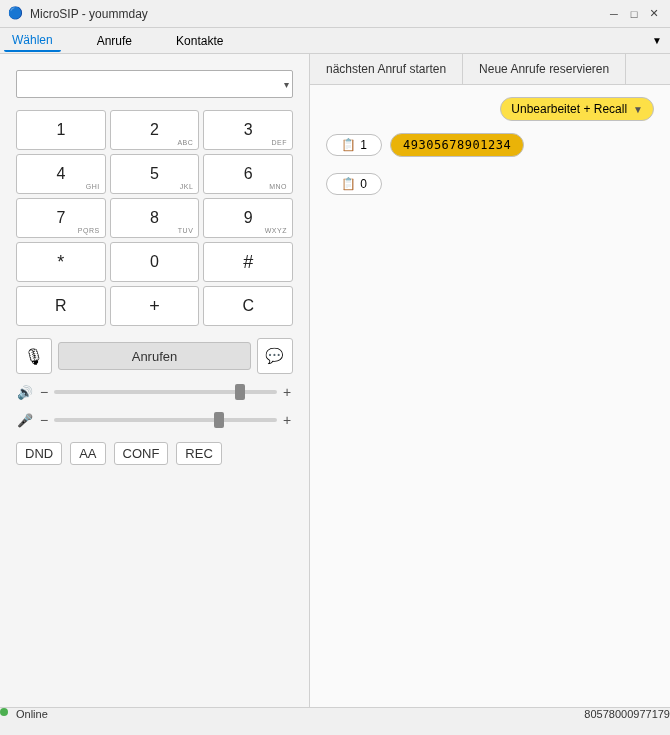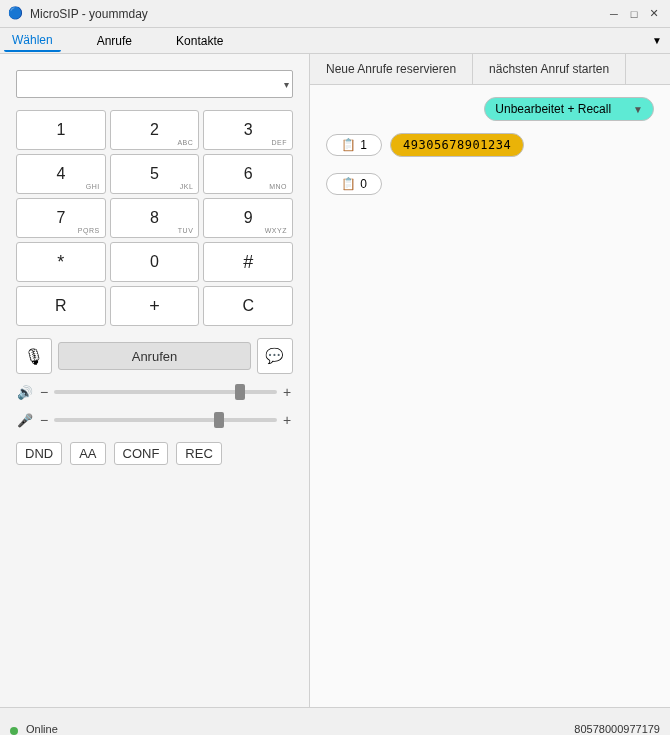--- a/index.html
+++ b/index.html
@@ -282,24 +282,24 @@
     .dropdown-row {
       display: flex;
       justify-content: flex-end;
     }
     .status-dropdown {
       display: flex;
       align-items: center;
       border: 1px solid #c0c0c0;
       border-radius: 14px;
       padding: 4px 10px;
-      background: #5eead4;
-      cursor: pointer;
-      font-size: 12px;
-      gap: 22px;
+      background: #fde047;
+      cursor: pointer;
+      font-size: 12px;
+      gap: 6px;
     }
     .status-dropdown-arrow {
       font-size: 10px;
       color: #555;
     }
 
     
     .call-entry {
       display: flex;
       align-items: center;
@@ -335,22 +335,22 @@
     
     .status-bar {
       position: absolute;
       bottom: 0;
       left: 0;
       right: 0;
       height: 28px;
       background: #f0f0f0;
       border-top: 1px solid #d0d0d0;
       display: flex;
-      align-items: flex-end;
-      padding: 0 10px;
+      align-items: flex-start;
+      padding: 0 0;
       gap: 8px;
       font-size: 11px;
       color: #333;
     }
     .status-dot {
       width: 8px;
       height: 8px;
       border-radius: 50%;
       background: #4CAF50;
     }
@@ -496,22 +496,22 @@
       <button class="feat-btn">AA</button>
       <button class="feat-btn">CONF</button>
       <button class="feat-btn">REC</button>
     </div>
 
   </div>
 
   <div class="right-panel">
 
     <div class="tabs-bar">
+      <div class="tab">nächsten Anruf starten</div>
       <div class="tab">Neue Anrufe reservieren</div>
-      <div class="tab">nächsten Anruf starten</div>
     </div>
 
     <div class="right-content">
 
       <div class="dropdown-row">
         <div class="status-dropdown">
           <span>Unbearbeitet + Recall</span>
           <span class="status-dropdown-arrow">▼</span>
         </div>
       </div>

